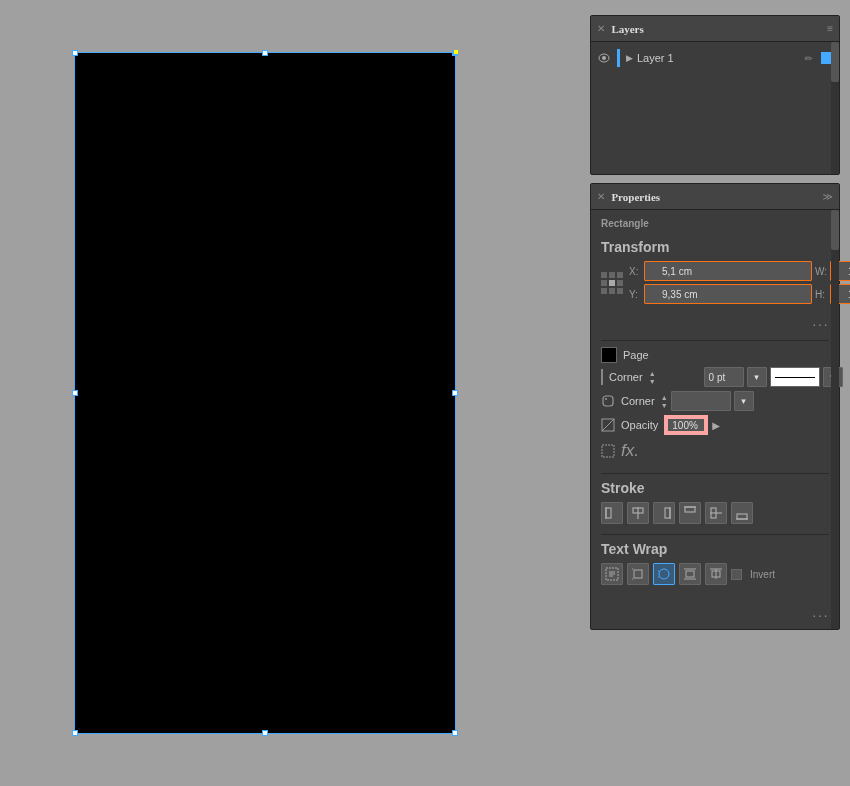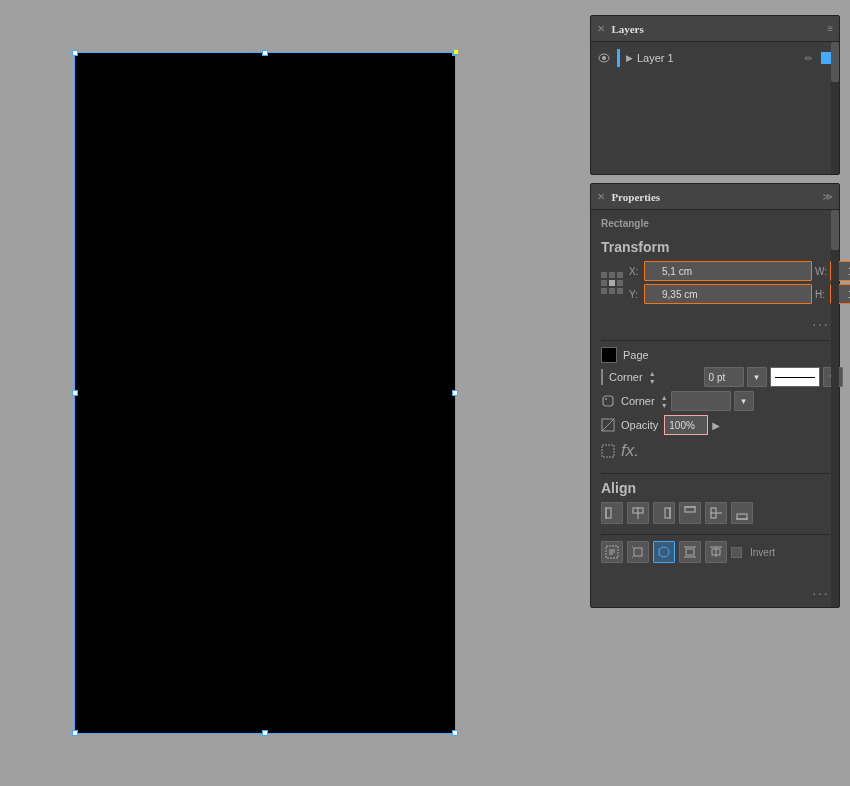--- a/index.html
+++ b/index.html
@@ -410,21 +410,21 @@
     }
 
     .opacity-row {
       display: flex;
       align-items: center;
       gap: 4px;
     }
 
     .opacity-input {
       background: #555;
-      border: 1px solid #fca5a5;
+      border: 4px solid #fca5a5;
       color: #ddd;
       font-size: 10px;
       padding: 2px 4px;
       height: 20px;
       width: 44px;
     }
 
     .opacity-arrow {
       font-size: 10px;
       color: #aaa;
@@ -702,21 +702,21 @@
           <svg width="14" height="14" viewBox="0 0 14 14">
             <rect x="1" y="1" width="12" height="12" fill="none" stroke="#999" stroke-width="1" stroke-dasharray="2,1"></rect>
           </svg>
           <span class="fx-label">fx.</span>
         </div>
       </div>
 
       <div class="divider"></div>
 
       <div class="prop-group">
-        <div class="prop-group-title">Align</div>
+        <div class="prop-group-title">Stroke</div>
         <div class="align-row">
 
           <div class="align-btn">
             <svg viewBox="0 0 14 14" fill="none" stroke="#aaa" stroke-width="1.2">
               <rect x="1" y="2" width="5" height="10"></rect>
               <line x1="1" y1="1" x2="1" y2="13"></line>
             </svg>
           </div>
 
           <div class="align-btn">
@@ -752,20 +752,21 @@
               <rect x="2" y="8" width="10" height="5"></rect>
               <line x1="1" y1="13" x2="13" y2="13"></line>
             </svg>
           </div>
         </div>
       </div>
 
       <div class="divider"></div>
 
       <div class="prop-group">
+        <div class="prop-group-title">Text Wrap</div>
         <div class="textwrap-row">
 
           <div class="tw-btn">
             <svg width="14" height="14" viewBox="0 0 14 14" fill="none" stroke="#aaa" stroke-width="1">
               <rect x="1" y="1" width="12" height="12" stroke-dasharray="2,1"></rect>
               <line x1="4" y1="5" x2="10" y2="5"></line>
               <line x1="4" y1="7" x2="10" y2="7"></line>
               <line x1="4" y1="9" x2="8" y2="9"></line>
             </svg>
           </div>

